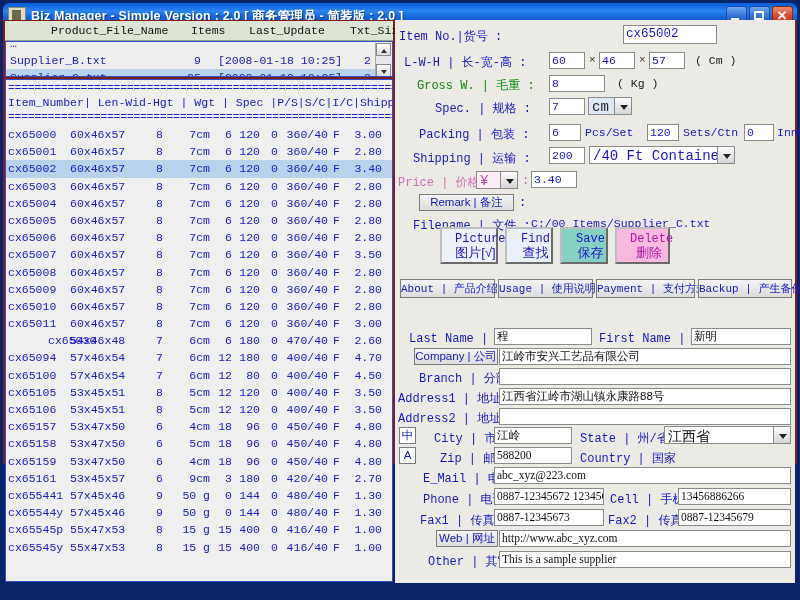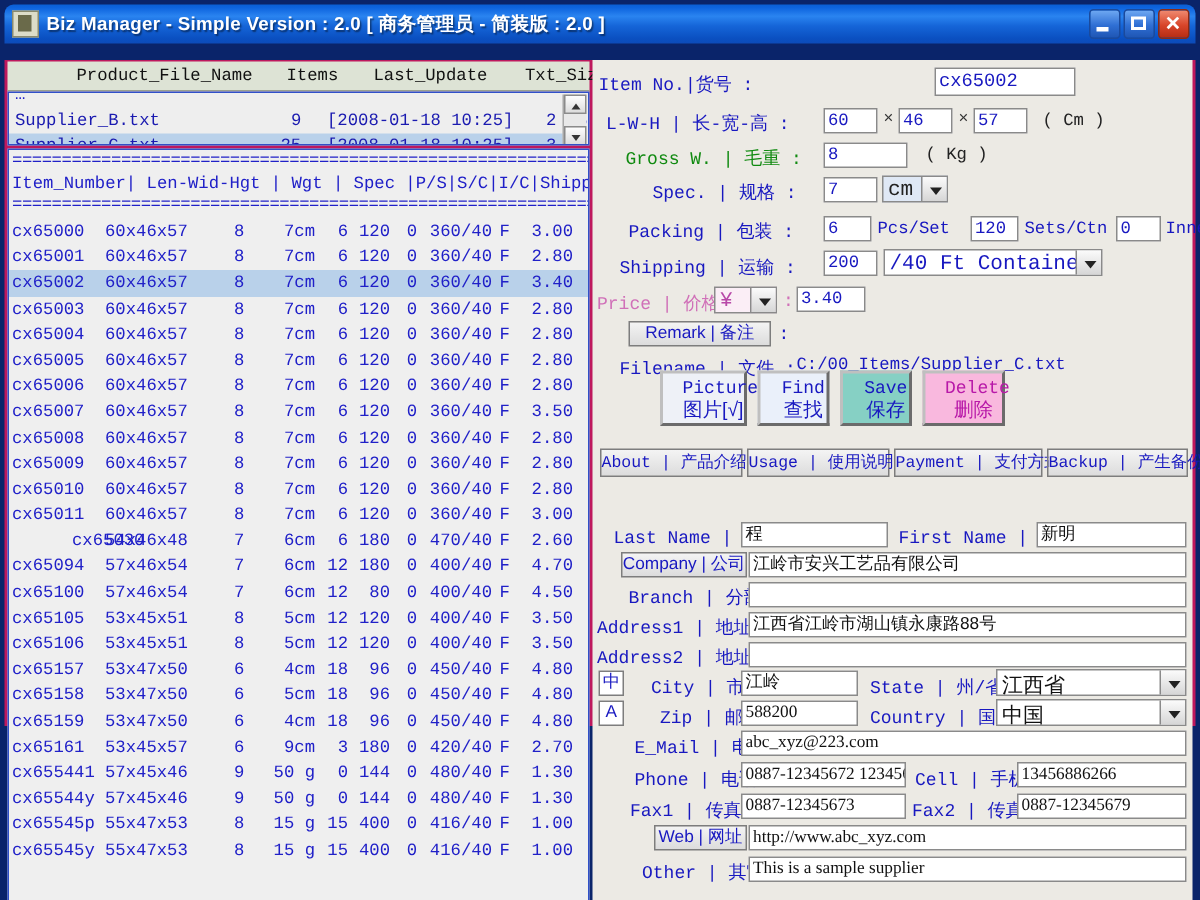--- a/index.html
+++ b/index.html
@@ -16,21 +16,21 @@
     letter-spacing:.2px;text-shadow:1px 1px 1px rgba(0,0,0,.45);white-space:nowrap;}
   .wbtns{margin-left:auto;display:flex;gap:2px;margin-right:4px;}
   .wbtn{width:19px;height:18px;border:1px solid #1b4a9c;border-radius:3px;position:relative;
     background:linear-gradient(180deg,#6ea8f2,#2f6fd4 55%,#1f56b4);}
   .wbtn.close{background:linear-gradient(180deg,#f08a70,#d8452a 55%,#b62d14);border-color:#8e2a12;}
   .wbtn i{position:absolute;display:block;}
   .wbtn.min i{left:4px;bottom:4px;width:8px;height:3px;background:#fff;}
   .wbtn.max i{left:4px;top:4px;width:10px;height:9px;border:2px solid #fff;box-sizing:border-box;}
   .wbtn.close i{left:3px;top:2px;width:12px;height:13px;color:#fff;font:bold 13px/13px "Liberation Sans",sans-serif;text-align:center;}
   
-  .client{position:absolute;left:3px;top:40px;width:794px;height:444px;background:#be185d;}
+  .client{position:absolute;left:3px;top:20px;width:794px;height:444px;background:#7f1d1d;}
   
   .left{position:absolute;left:2px;top:1px;width:388px;height:561px;}
   .fhead{position:absolute;left:0;top:0;width:388px;height:19px;background:#dde3d5;
     border-bottom:1px solid #9aa08e;}
   .fhead span{position:absolute;top:3px;color:#111;font-size:11.5px;font-family:"Liberation Mono",monospace;white-space:nowrap;}
   .flist{position:absolute;left:0;top:20px;width:388px;height:36px;background:#eeeeee;
     border:1px solid #3050c8;box-sizing:border-box;overflow:hidden;}
   .frow{position:relative;height:17px;line-height:17px;font-size:11.5px;color:#1a1ab0;white-space:nowrap;}
   .frow.sel{background:#b9d1ea;}
   .frow span{position:absolute;top:0;}
@@ -579,26 +579,20 @@
         <div class="v cn">江西省</div>
         <div class="arw">
             <b></b>
           </div>
       </div>
 
       <div class="sq" style="left:4px;top:427px">A</div>
       <div class="lbl" style="left:45px;top:430px">Zip | 邮编</div>
       <div class="inp sans" style="left:99px;top:427px;width:78px">588200</div>
       <div class="lbl" style="left:185px;top:430px">Country | 国家</div>
-      <div class="combo" style="left:269px;top:426px;width:127px">
-        <div class="v cn">中国</div>
-        <div class="arw">
-            <b></b>
-          </div>
-      </div>
 
       <div class="lbl" style="left:28px;top:450px">E_Mail | 电邮</div>
       <div class="inp sans" style="left:99px;top:447px;width:297px">abc_xyz@223.com</div>
 
       <div class="lbl" style="left:28px;top:471px">Phone | 电话</div>
       <div class="inp sans" style="left:99px;top:468px;width:110px">0887-12345672 12345675</div>
       <div class="lbl" style="left:215px;top:471px">Cell | 手机</div>
       <div class="inp sans" style="left:283px;top:468px;width:113px">13456886266</div>
 
       <div class="lbl" style="left:25px;top:492px">Fax1 | 传真1</div>

